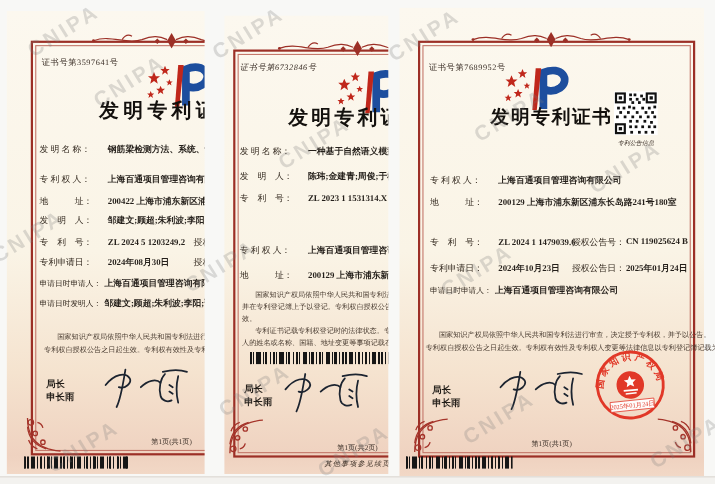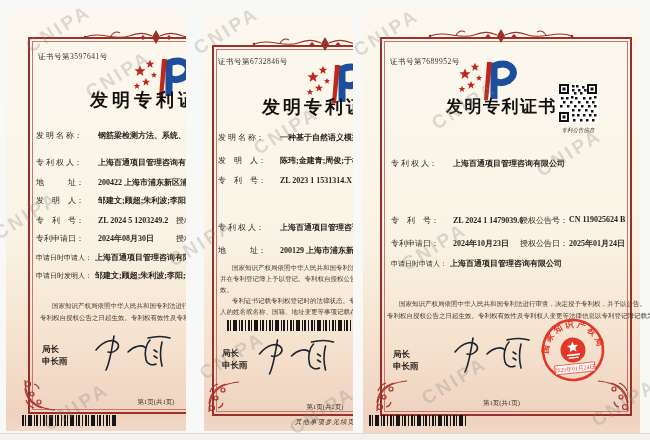--- a/index.html
+++ b/index.html
@@ -132,21 +132,21 @@
       <div class="barcode" style="left:16px;top:405px;width:96px;"></div>
     </div>
   </div>
 
   <div class="card" style="left:204px;top:14px;width:149px;height:417px;">
     <div class="page" style="left:-14px;width:270px;">
       <div class="frame" style="left:22px;top:31px;width:226px;height:367px;"></div>
       <svg class="ornament" style="left:60px;top:21px;" width="150" height="16">
           <use href="#orn"></use>
         </svg>
-      <div class="certno" style="left:28px;top:43px;">证书号第6732846号</div>
+      <div class="certno" style="left:28px;top:43px;font-style:italic;">证书号第6732846号</div>
       <svg class="logo" style="left:112px;top:48px;" width="64" height="44" viewBox="0 0 64 44">
           <use href="#cnipalogo"></use>
         </svg>
       <div class="title" style="top:81px;">发明专利证书</div>
 
       <div class="row" style="left:28px;top:118px;"><span class="lab">发 明 名 称：</span><span class="val">一种基于自然语义模型的投标文</span></div>
       <div class="row" style="left:28px;top:141px;"><span class="lab">发　明　人：</span><span class="val">陈玮;金建青;周俊;于树轩;蒋佳珠</span></div>
       <div class="row" style="left:28px;top:161px;"><span class="lab">专　利　号：</span><span class="val">ZL 2023 1 1531314.X</span></div>
       <div class="row" style="left:28px;top:208px;"><span class="lab">专 利 权 人：</span><span class="val">上海百通项目管理咨询有限公司</span></div>
       <div class="row" style="left:28px;top:231px;"><span class="lab">地　　　址：</span><span class="val">200129 上海市浦东新区浦东长岛</span></div>
@@ -244,20 +244,21 @@
         </g>
       </svg>
       <div class="qrlabel" style="left:188px;top:120px;width:54px;">专利公告信息</div>
 
       <svg class="logo" style="left:91px;top:52px;" width="64" height="44" viewBox="0 0 64 44">
           <use href="#cnipalogo"></use>
         </svg>
       <div class="title" style="top:88px;font-size:17px;letter-spacing:1.5px;">发明专利证书</div>
 
       <div class="row" style="left:28px;top:151px;"><span class="lab">专 利 权 人：</span><span class="val">上海百通项目管理咨询有限公司</span></div>
+      <div class="row" style="left:28px;top:171px;"><span class="lab">地　　　址：</span><span class="val">200129 上海市浦东新区浦东长岛路241号180室</span></div>
       <div class="row" style="left:28px;top:208px;"><span class="lab">专　利　号：</span><span class="val">ZL 2024 1 1479039.6</span><span class="lab2" style="left:129px;">授权公告号：</span><span class="val2" style="position:absolute;left:178px;top:0;">CN 119025624 B</span></div>
       <div class="row" style="left:28px;top:231px;"><span class="lab">专利申请日：</span><span class="val">2024年10月23日</span><span class="lab2" style="left:129px;">授权公告日：</span><span class="val2" style="position:absolute;left:178px;top:0;">2025年01月24日</span></div>
       <div class="row" style="left:28px;top:251px;"><span class="lab small">申请日时申请人：</span><span class="val">上海百通项目管理咨询有限公司</span></div>
 
       <div class="pline" style="left:36px;top:293px;">国家知识产权局依照中华人民共和国专利法进行审查，决定授予专利权，并予以公告。</div>
       <div class="pline" style="left:24px;top:305px;">专利权自授权公告之日起生效。专利权有效性及专利权人变更等法律信息以专利登记簿记载为准。</div>
 
       <div class="director" style="left:30px;top:341px;">
         <div>局长</div>
         <div>申长雨</div>

